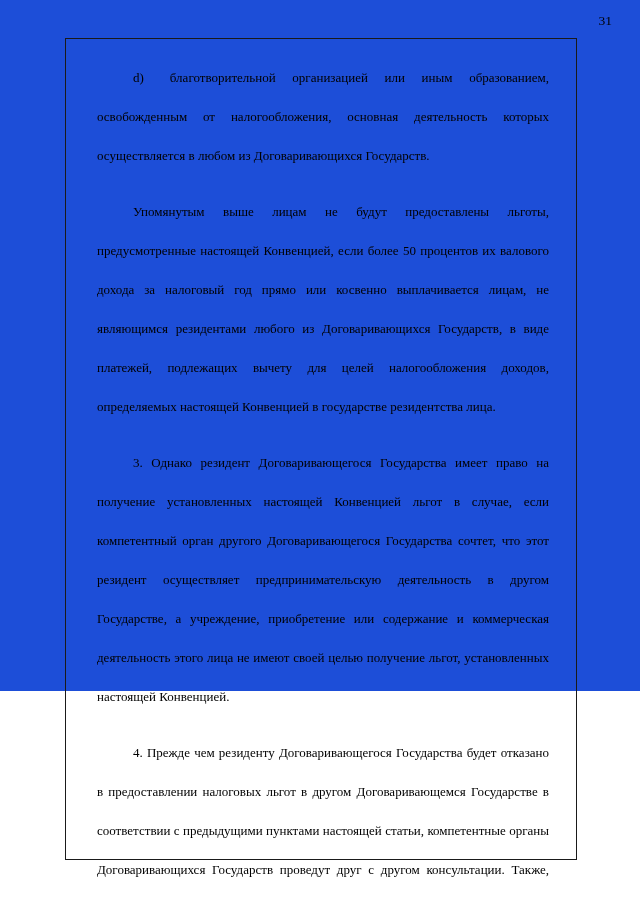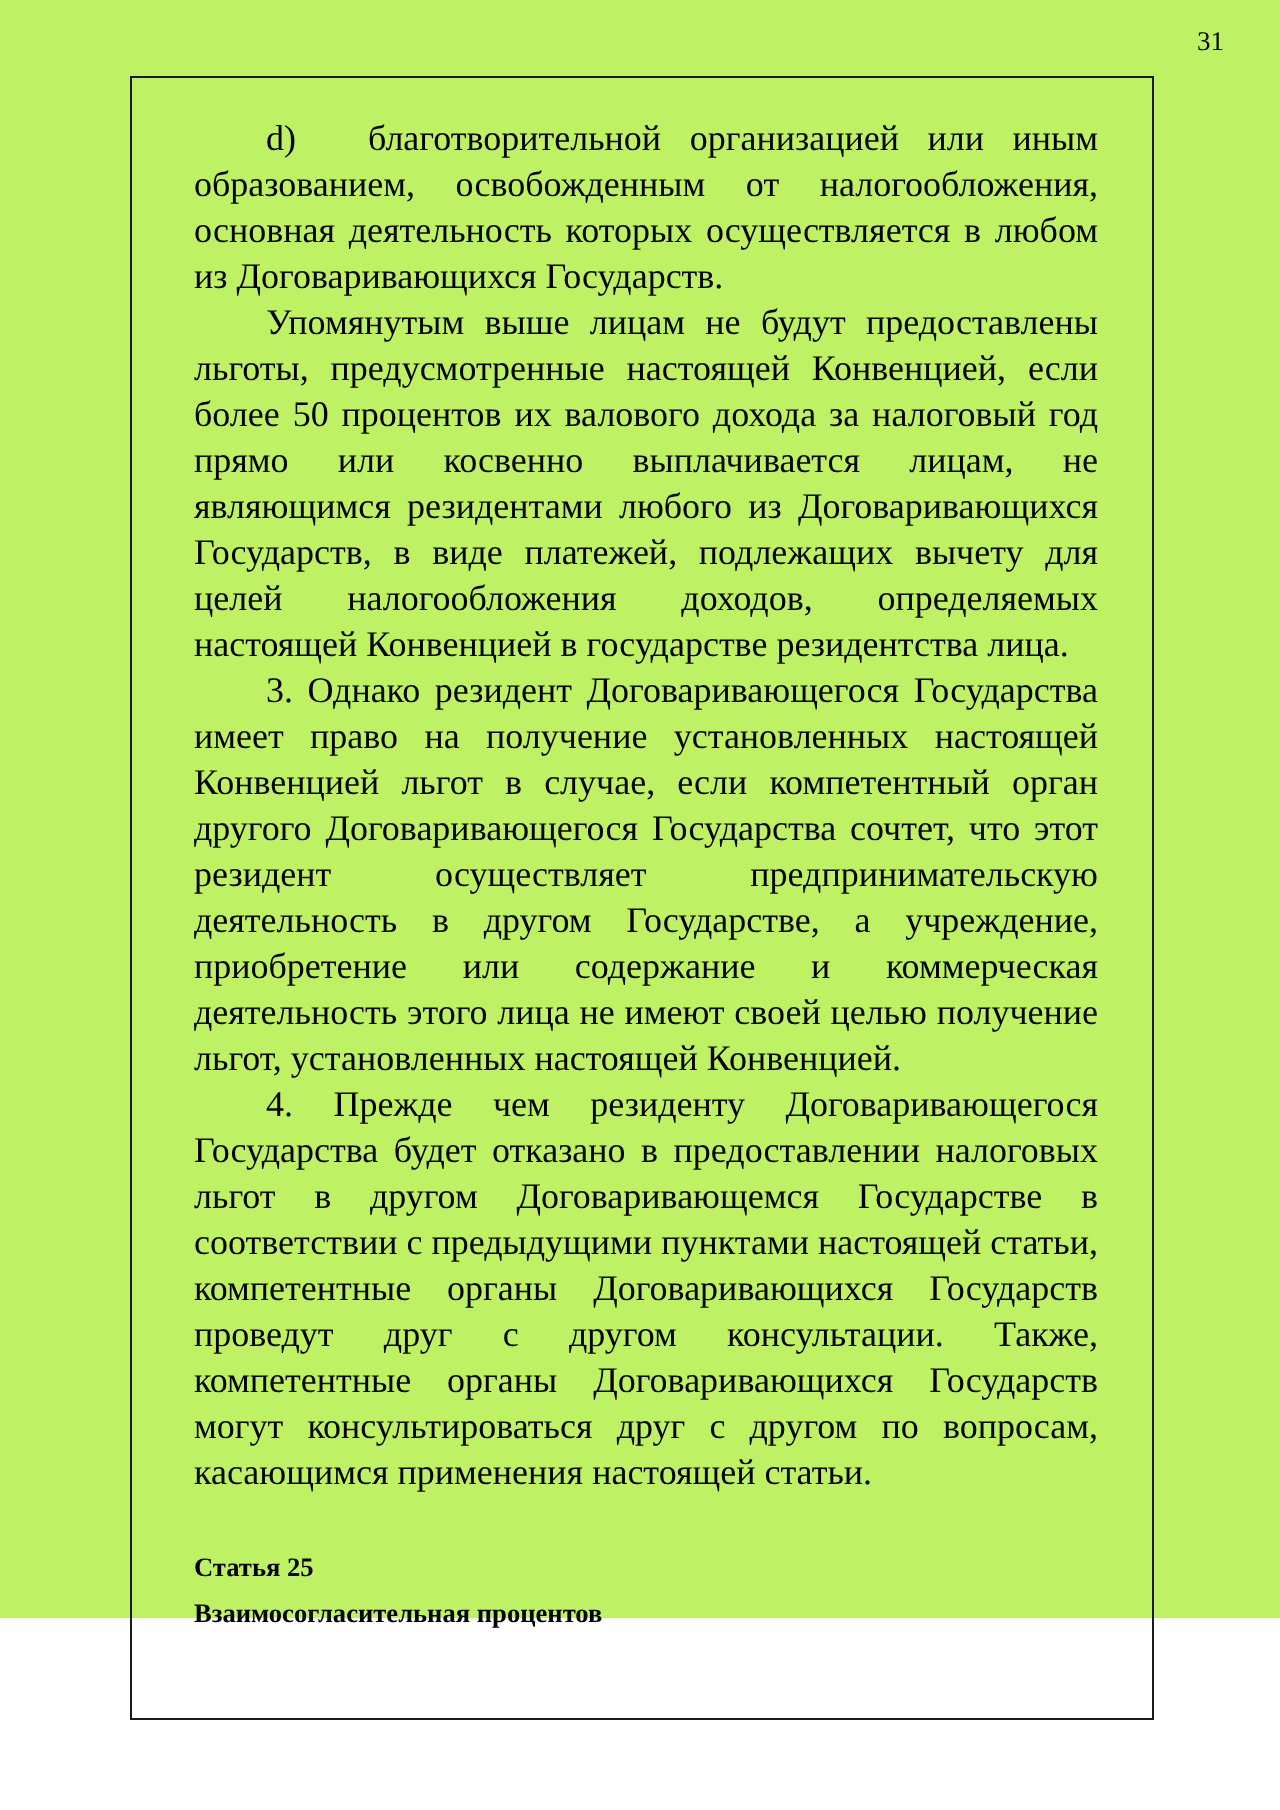--- a/index.html
+++ b/index.html
@@ -13,22 +13,22 @@
     font-family: "Liberation Serif", serif;
     color: #000000;
     position: relative;
     overflow: hidden;
   }
   .page {
     position: absolute;
     left: 0;
     top: 0;
     width: 640px;
-    height: 809px;
-    background: #bef264;
+    height: 691px;
+    background: #1d4ed8;
     text-decoration: underline;
   }
   .page-frame {
     position: absolute;
     left: 65px;
     top: 38px;
     width: 512px;
     height: 822px;
     border: 1.5px solid #1a1a1a;
     box-sizing: border-box;
@@ -41,28 +41,28 @@
     font-family: "Liberation Serif", serif;
   }
   .content {
     position: absolute;
     left: 97px;
     top: 58px;
     width: 452px;
   }
   p.para {
     margin: 0 0 0 0;
-    font-size: 18px;
-    line-height: 23px;
+    font-size: 13px;
+    line-height: 39px;
     text-align: justify;
     text-justify: inter-word;
     text-indent: 36px;
     hyphens: none;
   }
-  p.para.block2 { margin-top: 0px; }
+  p.para.block2 { margin-top: 17px; }
   .center {
     text-indent: 0;
     font-weight: bold;
     font-size: 13.3px;
     line-height: 23px;
   }
   .heading-wrap {
     margin-top: 24px;
     margin-bottom: 12px;
   }

